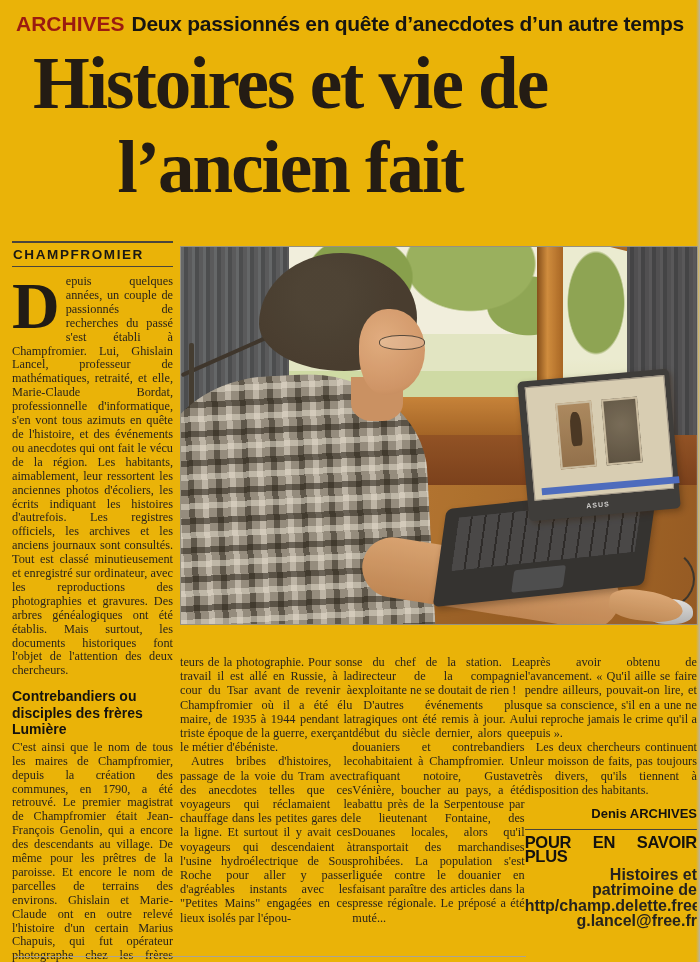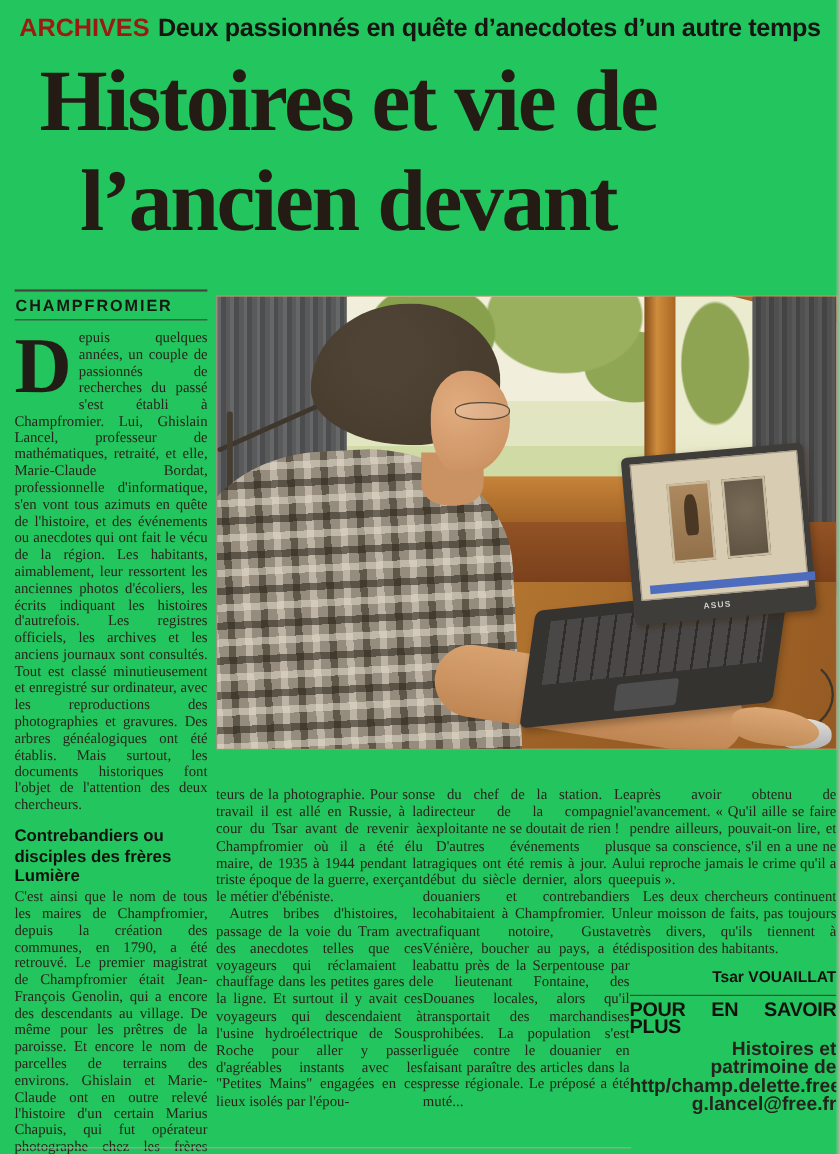--- a/index.html
+++ b/index.html
@@ -1,16 +1,16 @@
 <!DOCTYPE html>
 <html><head>
 <meta charset="utf-8">
 <style>
   html,body{margin:0;padding:0;background:#d8d4c8;}
-  #page{position:relative;width:700px;height:962px;background:#22c55e;overflow:hidden;
+  #page{position:relative;width:700px;height:962px;background:#eab308;overflow:hidden;
         font-family:"Liberation Serif",serif;color:#262019;box-shadow:0 0 8px rgba(0,0,0,.3);}
   #page::after{content:"";position:absolute;right:0;top:0;width:4px;height:100%;
         background:linear-gradient(90deg,transparent,#b9b4a6);pointer-events:none;}
 
   
   .kicker{position:absolute;left:0;top:12px;width:700px;text-align:center;
           font-family:"Liberation Sans",sans-serif;font-weight:bold;font-size:21px;
           letter-spacing:-0.3px;color:#171512;white-space:nowrap;}
   .kicker .tag{color:#9b1b10;letter-spacing:0;margin-right:7px;}
 
@@ -138,21 +138,21 @@
 <body>
 
 <div id="page">
 
   <div class="kicker">
     <span class="tag">ARCHIVES</span><span>Deux passionnés en quête d’anecdotes d’un autre temps</span>
   </div>
 
   <div class="headline">
     <div>Histoires et vie de</div>
-    <div>l’ancien devant</div>
+    <div>l’ancien fait</div>
   </div>
 
   <div class="col1">
     <div class="section-label">CHAMPFROMIER</div>
     <div class="bodytext">
       <p><span class="dropcap">D</span><span>epuis quelques années, un couple de passionnés de recherches du passé s'est établi à Champfromier. Lui, Ghislain Lancel, professeur de mathématiques, retraité, et elle, Marie-Claude Bordat, professionnelle d'informatique, s'en vont tous azimuts en quête de l'histoire, et des événements ou anecdotes qui ont fait le vécu de la région. Les habitants, aimablement, leur ressortent les anciennes photos d'écoliers, les écrits indiquant les histoires d'autrefois. Les registres officiels, les archives et les anciens journaux sont consultés. Tout est classé minutieusement et enregistré sur ordinateur, avec les reproductions des photographies et gravures. Des arbres généalogiques ont été établis. Mais surtout, les documents historiques font l'objet de l'attention des deux chercheurs.</span></p>
       <div class="subhead">Contrebandiers ou disciples des frères Lumière</div>
       <p>C'est ainsi que le nom de tous les maires de Champfromier, depuis la création des communes, en 1790, a été retrouvé. Le premier magistrat de Champfromier était Jean-François Genolin, qui a encore des descendants au village. De même pour les prêtres de la paroisse. Et encore le nom de parcelles de terrains des environs. Ghislain et Marie-Claude ont en outre relevé l'histoire d'un certain Marius Chapuis, qui fut opérateur photographe chez les frères Lumière, les inven-</p>
     </div>
   </div>
@@ -202,21 +202,21 @@
       <p>teurs de la photographie. Pour son travail il est allé en Russie, à la cour du Tsar avant de revenir à Champfromier où il a été élu maire, de 1935 à 1944 pendant la triste époque de la guerre, exerçant le métier d'ébéniste.</p>
       <p class="indent">Autres bribes d'histoires, le passage de la voie du Tram avec des anecdotes telles que ces voyageurs qui réclamaient le chauffage dans les petites gares de la ligne. Et surtout il y avait ces voyageurs qui descendaient à l'usine hydroélectrique de Sous Roche pour aller y passer d'agréables instants avec les "Petites Mains" engagées en ces lieux isolés par l'épou-</p>
     </div>
     <div class="lower-col bodytext">
       <p>se du chef de la station. Le directeur de la compagnie exploitante ne se doutait de rien !</p>
       <p class="indent">D'autres événements plus tragiques ont été remis à jour. Au début du siècle dernier, alors que douaniers et contrebandiers cohabitaient à Champfromier. Un trafiquant notoire, Gustave Vénière, boucher au pays, a été abattu près de la Serpentouse par le lieutenant Fontaine, des Douanes locales, alors qu'il transportait des marchandises prohibées. La population s'est liguée contre le douanier en faisant paraître des articles dans la presse régionale. Le préposé a été muté...</p>
     </div>
     <div class="lower-col bodytext">
       <p>après avoir obtenu de l'avancement. « Qu'il aille se faire pendre ailleurs, pouvait-on lire, et que sa conscience, s'il en a une ne lui reproche jamais le crime qu'il a epuis ».</p>
       <p class="indent">Les deux chercheurs continuent leur moisson de faits, pas toujours très divers, qu'ils tiennent à disposition des habitants.</p>
-      <div class="byline">Tsar VOUAILLAT</div>
+      <div class="byline">Denis ARCHIVES</div>
       <div class="infobox">
         <div class="title">POUR EN SAVOIR PLUS</div>
         <div class="line">Histoires et patrimoine de</div>
         <div class="line">http/champ.delette.free.fr</div>
         <div class="line">g.lancel@free.fr</div>
 
       </div>
     </div>
   </div>
 

